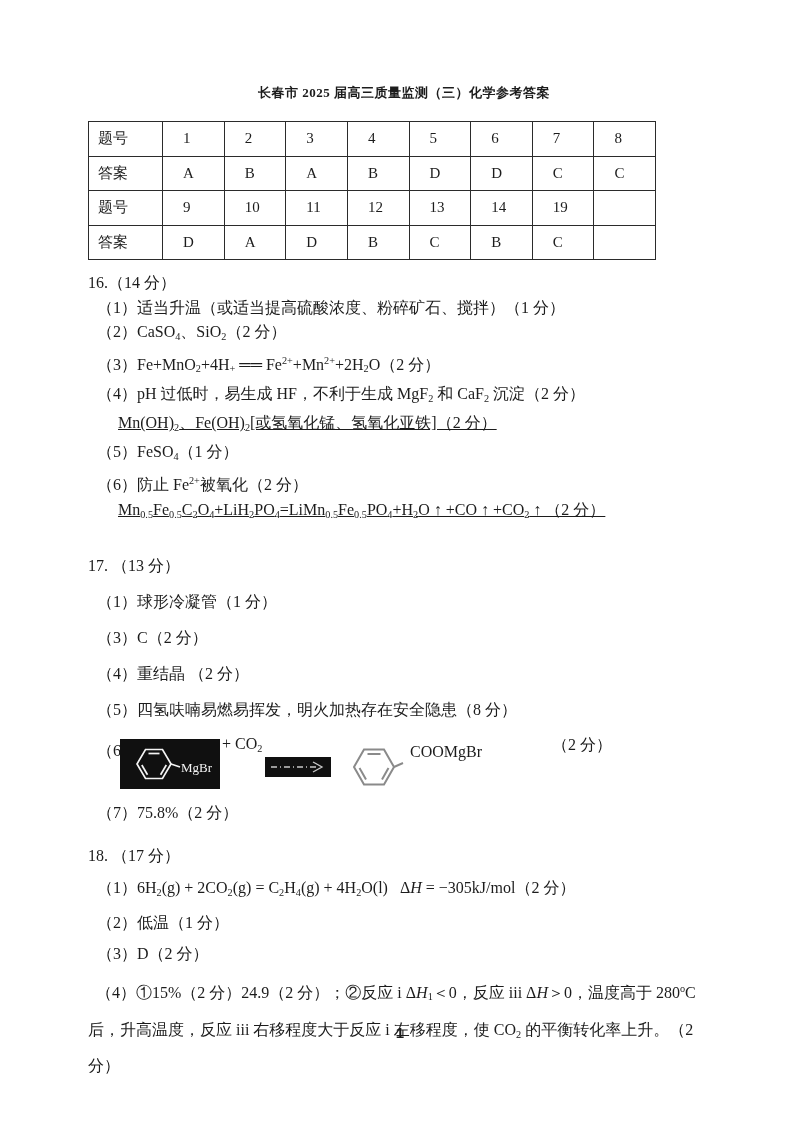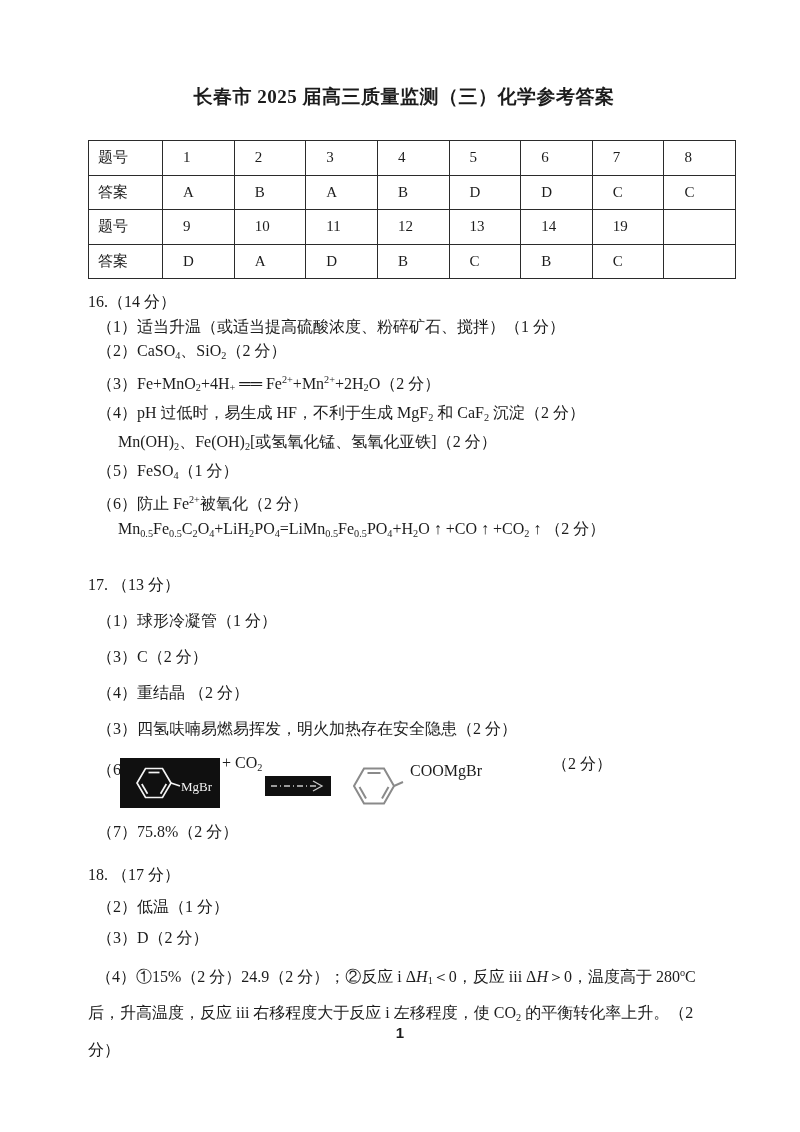--- a/index.html
+++ b/index.html
@@ -9,47 +9,47 @@
     color:#1c1c1c;
     font-family:"Liberation Serif","DejaVu Serif",serif;
     font-size:16px;
     position:relative;
     overflow:hidden;
   }
   .content { margin:84px 0 0 88px; width:632px; }
 
   .title {
     text-align:center;
-    font-size:19px;
+    font-size:13px;
     font-weight:bold;
     letter-spacing:0.5px;
-    margin:0 0 30px 0;
+    margin:0 0 19px 0;
     white-space:nowrap;
   }
 
   table.answers {
     border-collapse:collapse;
     table-layout:fixed;
-    width:648px;
+    width:568px;
   }
   table.answers td {
     border:1.6px solid #2b2b2b;
     height:33.5px;
     font-size:15px;
     padding:0 0 0 20px;
     vertical-align:middle;
   }
   table.answers td.hdr { padding-left:9px; width:64px; }
 
   section { display:block; }
   .qhead { line-height:24.5px; }
   #q16 .qhead { margin-top:11px; }
   #q16 .line { line-height:24.6px; }
   .ind1 { padding-left:9px; }
-  .ind2 { padding-left:30px; }
+  .ind2 { padding-left:30px;text-decoration:underline; }
 
   #q17 .qhead { margin-top:27px; }
   #q17 .line { line-height:25px; margin-top:11px; }
 
   .rxn-row {
     position:relative;
     margin-top:13px;
     height:62px;
   }
   .rxn-row .lbl { position:absolute; left:9px; top:6px; }
@@ -143,21 +143,21 @@
     <div class="line ind1">（5）FeSO<sub>4</sub>（1 分）</div>
     <div class="line ind1">（6）防止 Fe<sup>2+</sup>被氧化（2 分）</div>
     <div class="line ind2">Mn<sub>0.5</sub>Fe<sub>0.5</sub>C<sub>2</sub>O<sub>4</sub>+LiH<sub>2</sub>PO<sub>4</sub>=LiMn<sub>0.5</sub>Fe<sub>0.5</sub>PO<sub>4</sub>+H<sub>2</sub>O ↑ +CO ↑ +CO<sub>2</sub> ↑ （2 分）</div>
   </section>
 
   <section id="q17">
     <div class="qhead">17. （13 分）</div>
     <div class="line ind1">（1）球形冷凝管（1 分）</div>
     <div class="line ind1">（3）C（2 分）</div>
     <div class="line ind1">（4）重结晶 （2 分）</div>
-    <div class="line ind1">（3）四氢呋喃易燃易挥发，明火加热存在安全隐患（2 分）</div>
+    <div class="line ind1">（5）四氢呋喃易燃易挥发，明火加热存在安全隐患（8 分）</div>
 
     <div class="rxn-row">
       <span class="lbl">（6）</span>
 
       <svg class="reactant-box" width="100" height="50" viewBox="0 0 100 50">
         <rect x="0" y="0" width="100" height="50" fill="#101010"></rect>
         <g stroke="#f4f4f4" stroke-width="1.7" fill="none">
           <polygon points="51,25 42.5,10.5 25.5,10.5 17,25 25.5,39.5 42.5,39.5"></polygon>
           <line x1="28.5" y1="14.5" x2="39.5" y2="14.5"></line>
           <line x1="21.8" y1="26" x2="27.5" y2="35.8"></line>
@@ -189,20 +189,21 @@
       <span class="product-lbl">COOMgBr</span>
 
       <span class="score">（2 分）</span>
     </div>
 
     <div class="line7 ind1">（7）75.8%（2 分）</div>
   </section>
 
   <section id="q18">
     <div class="qhead">18. （17 分）</div>
+    <div class="line ind1">（1）6H<sub>2</sub>(g) + 2CO<sub>2</sub>(g) = C<sub>2</sub>H<sub>4</sub>(g) + 4H<sub>2</sub>O(l)&nbsp;&nbsp;&nbsp;Δ<i>H</i> = −305kJ/mol（2 分）</div>
     <div class="line ind1">（2）低温（1 分）</div>
     <div class="line ind1">（3）D（2 分）</div>
     <div class="para">（4）①15%（2 分）24.9（2 分）；②反应 i Δ<i>H</i><sub>1</sub>＜0，反应 iii Δ<i>H</i>＞0，温度高于 280<sup>o</sup>C后，升高温度，反应 iii 右移程度大于反应 i 左移程度，使 CO<sub>2</sub> 的平衡转化率上升。（2 分）</div>
   </section>
 
 </div>
 
 <div class="page-num">1</div>
 
 </body></html>

